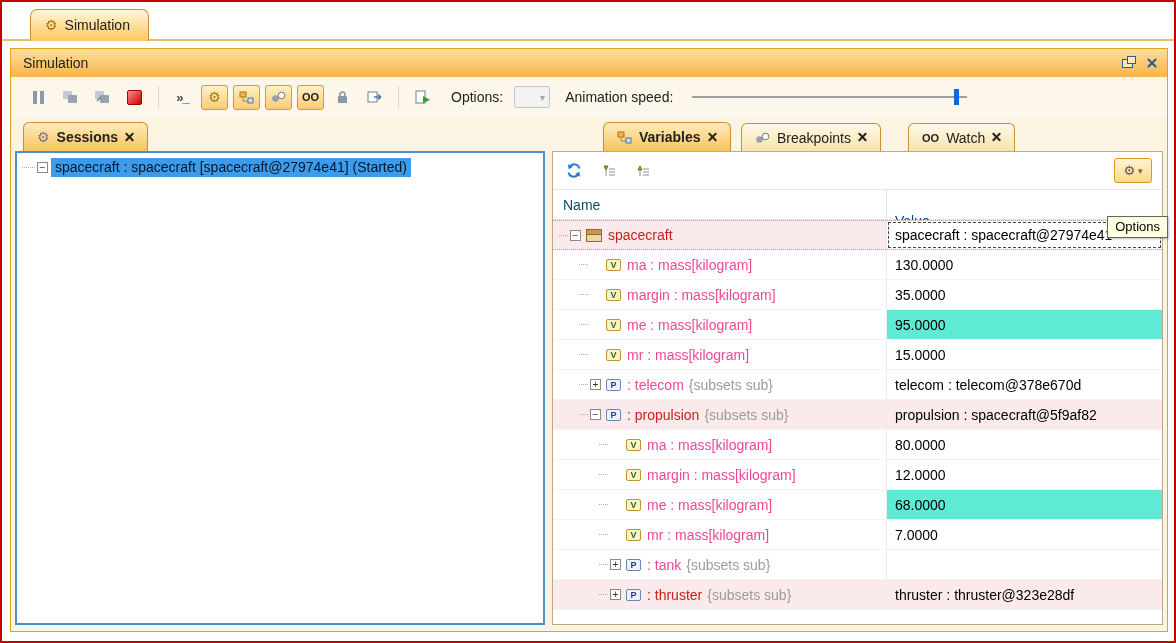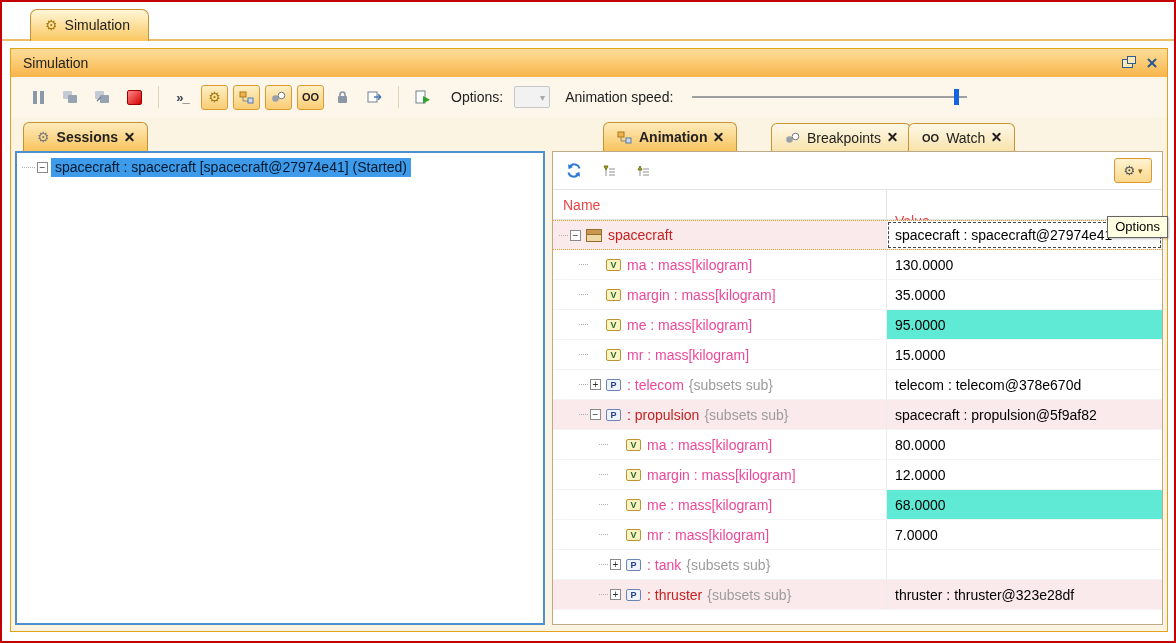--- a/index.html
+++ b/index.html
@@ -86,21 +86,21 @@
                  background:linear-gradient(#FEF3D2,#FAD98C); border-radius:3px;
                  display:flex; align-items:center; justify-content:center; gap:3px; }
   .options-btn .gear-glyph { color:#555; font-size:13px; }
   .options-btn .caret { font-size:9px; color:#8A6010; }
 
   .tooltip { position:absolute; right:-6px; top:64px; z-index:9; background:#FFFFE1;
              border:1px solid #646464; padding:2px 7px 3px 7px; font-size:13px; color:#000;
              white-space:nowrap; box-shadow:1px 1px 2px rgba(0,0,0,.25); }
 
   
-  .thead { height:30px; flex:none; display:flex; align-items:center; color:#ef4444; font-size:14px;
+  .thead { height:30px; flex:none; display:flex; align-items:center; color:#0c4a6e; font-size:14px;
            border-bottom:1px solid #E4E4E4; }
   .thead .col-name { width:334px; padding-left:10px; border-right:1px solid #E4E4E4; height:100%;
                      display:flex; align-items:center; }
   .thead .col-value { flex:1; padding-left:8px;margin-top:33px; }
   .tbody { flex:1; overflow:hidden; }
   .trow { display:flex; height:30px; align-items:stretch; border-bottom:1px solid #F3F3F3; font-size:14px; }
   .trow.pink { background:#FBEAEC; }
   .trow.focused { border-top:1px dotted #DD9B30; border-bottom:1px dotted #DD9B30; }
   .cell-name { width:334px; flex:none; display:flex; align-items:center; border-right:1px solid #ECECEC; overflow:hidden; }
   .cell-value { flex:1; display:flex; align-items:center; padding-left:8px; overflow:hidden; }
@@ -219,24 +219,24 @@
         <span class="gear-glyph" style="color:#7A7A7A;">⚙</span>
         <span>Sessions</span>
         <span class="xmark"></span>
       </div>
       <div class="ptab active" style="left:592px;">
         <svg width="15" height="13">
             <rect x="1" y="1" width="6" height="5" fill="#F2B24A" stroke="#A87820"></rect>
             <path d="M4 6v4h6" stroke="#888" fill="none"></path>
             <rect x="9" y="7" width="5" height="5" fill="#CDD9EE" stroke="#5578AA"></rect>
           </svg>
-        <span>Animation</span>
+        <span>Variables</span>
         <span class="xmark"></span>
       </div>
-      <div class="ptab inactive" style="left:760px;">
+      <div class="ptab inactive" style="left:730px;">
         <svg width="15" height="12">
             <circle cx="4.5" cy="7.5" r="3.3" fill="#9AA0A8"></circle>
             <circle cx="10.5" cy="4.5" r="3.3" fill="#fff" stroke="#707880"></circle>
           </svg>
         <span>Breakpoints</span>
         <span class="xmark"></span>
       </div>
       <div class="ptab inactive" style="left:897px;">
         <span class="oo-glyph">OO</span>
         <span>Watch</span>
@@ -361,21 +361,21 @@
             </div>
             <div class="trow pink">
               <div class="cell-name" style="padding-left: 26px;">
                 <span class="guide"></span>
                 <span class="expander">−</span>
                 <span class="ticon part">P</span>
                 <span class="nm red">: propulsion</span>
                 <span class="suffix">{subsets sub}</span>
               </div>
               <div class="cell-value">
-                <span class="vtext">spacecraft : propulsion@5f9af82</span>
+                <span class="vtext">propulsion : spacecraft@5f9af82</span>
               </div>
             </div>
             <div class="trow">
               <div class="cell-name" style="padding-left: 46px;">
                 <span class="guide"></span>
                 <span class="exp-spacer"></span>
                 <span class="ticon value">V</span>
                 <span class="nm">ma : mass[kilogram]</span>
               </div>
               <div class="cell-value">

